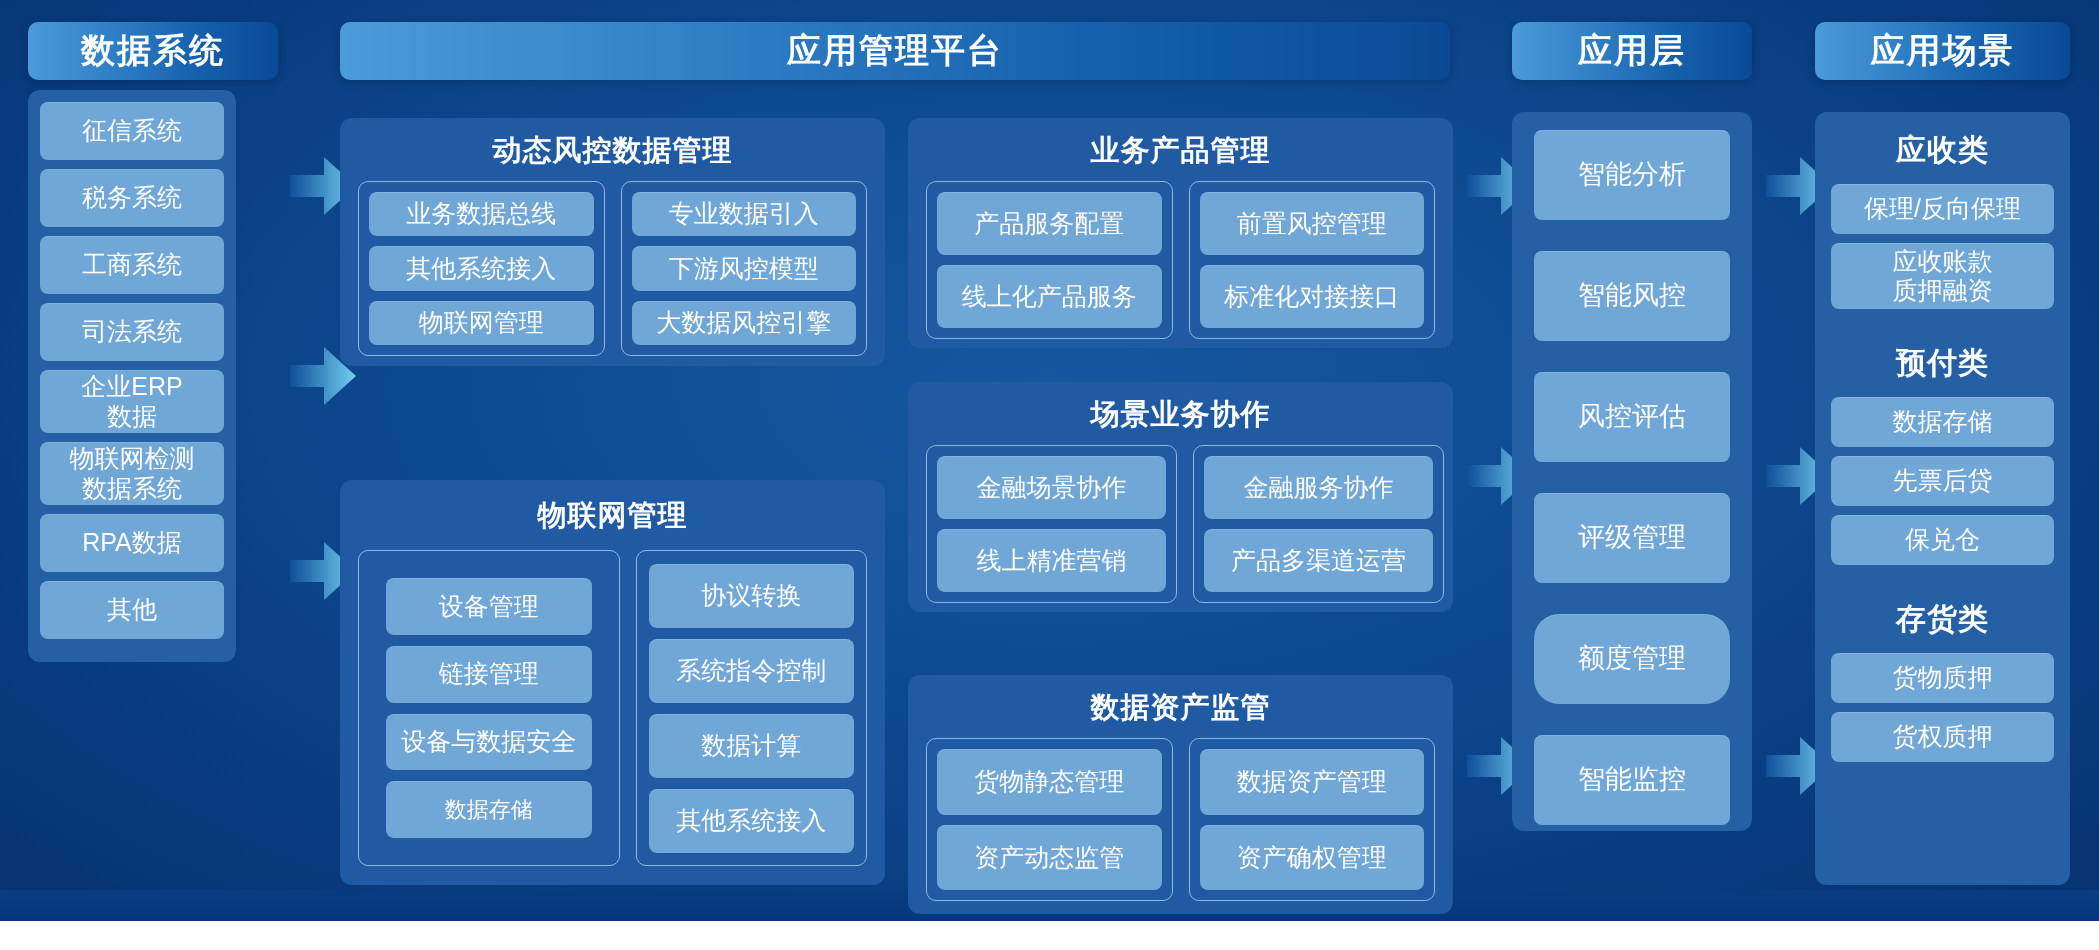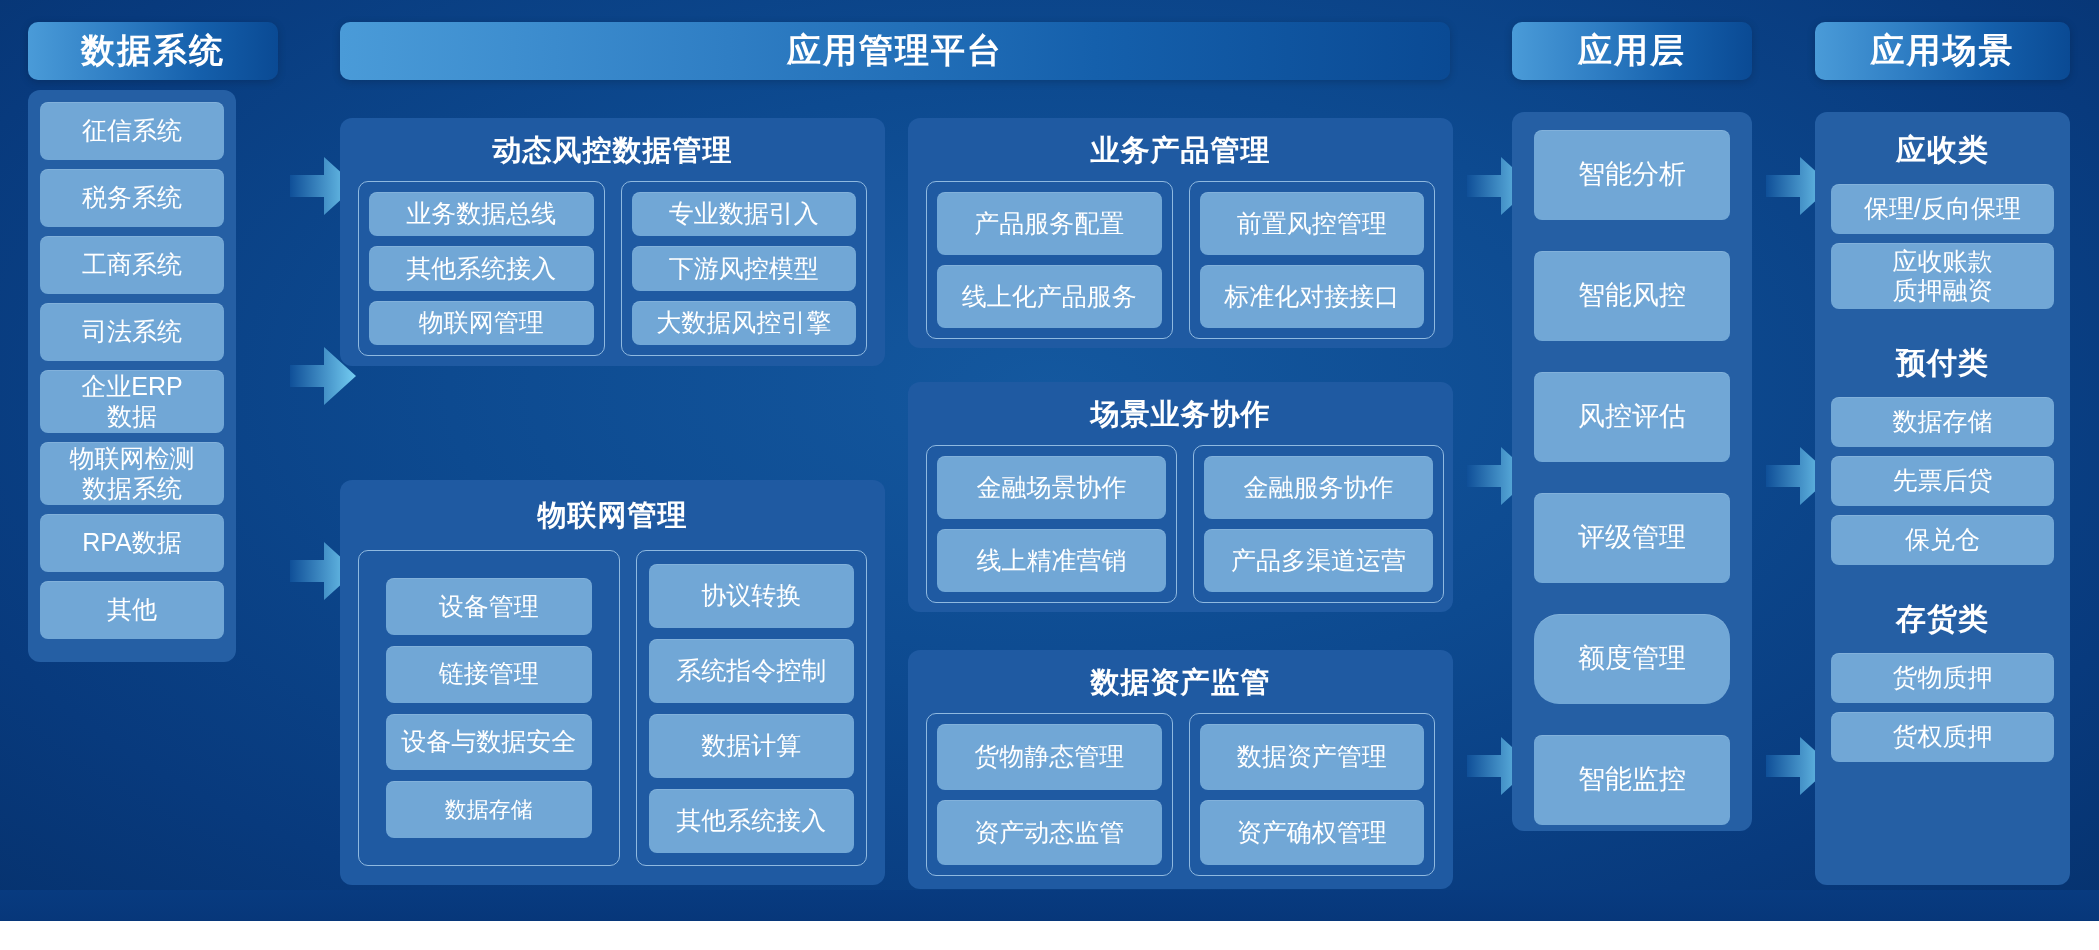--- a/index.html
+++ b/index.html
@@ -189,21 +189,21 @@
           <div class="tile" style="font-size: 25px; height: 64px; white-space: pre-line;">金融场景协作</div>
           <div class="tile" style="font-size: 25px; height: 64px; white-space: pre-line;">线上精准营销</div>
         </div>
       <div class="groupbox" id="c3r" style="flex:1;height:158px;padding:10px;gap:10px;">
           <div class="tile" style="font-size: 25px; height: 64px; white-space: pre-line;">金融服务协作</div>
           <div class="tile" style="font-size: 25px; height: 64px; white-space: pre-line;">产品多渠道运营</div>
         </div>
     </div>
   </div>
 
-  <div class="panel-mid" style="position:absolute;left:908px;top:650px;width:545px;height:239px;">
+  <div class="panel-mid" style="position:absolute;left:908px;top:675px;width:545px;height:239px;">
     <div class="cardtitle" style="font-size:29px;margin-top:13px;">数据资产监管</div>
     <div style="display:flex;gap:16px;padding:10px 18px 0 18px;">
       <div class="groupbox" id="c4l" style="flex:1;height:163px;padding:10px;gap:10px;">
           <div class="tile" style="font-size: 25px; height: 66px; white-space: pre-line;">货物静态管理</div>
           <div class="tile" style="font-size: 25px; height: 66px; white-space: pre-line;">资产动态监管</div>
         </div>
       <div class="groupbox" id="c4r" style="flex:1;height:163px;padding:10px;gap:10px;">
           <div class="tile" style="font-size: 25px; height: 66px; white-space: pre-line;">数据资产管理</div>
           <div class="tile" style="font-size: 25px; height: 66px; white-space: pre-line;">资产确权管理</div>
         </div>

